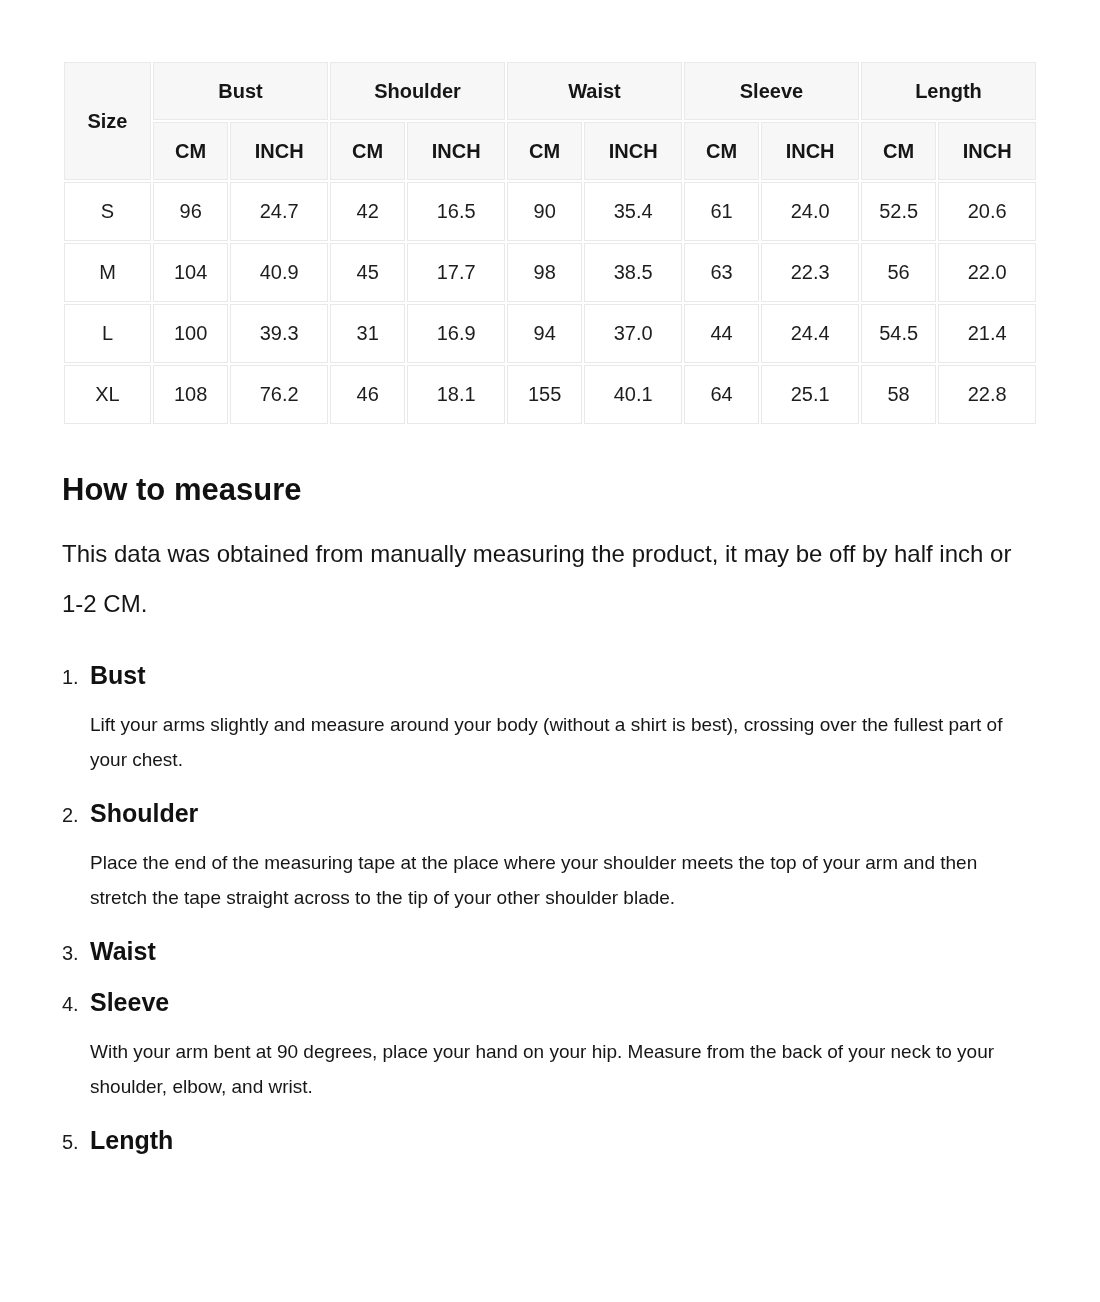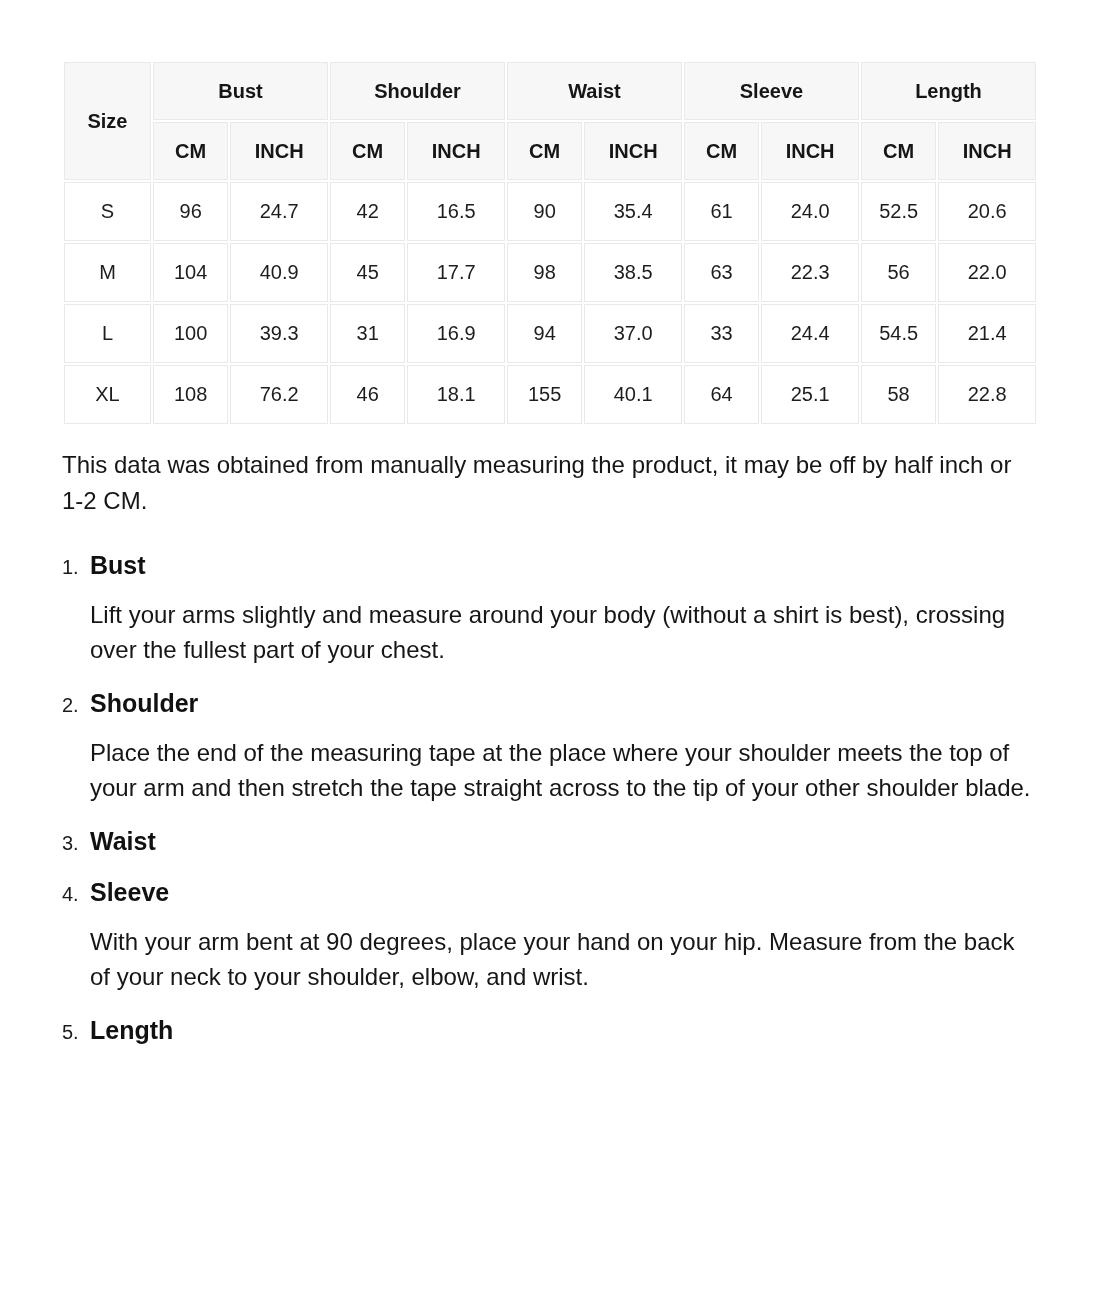--- a/index.html
+++ b/index.html
@@ -44,42 +44,42 @@
   h2.htm-title {
     margin: 46px 0 0 0;
     font-size: 31px;
     line-height: 36px;
     font-weight: bold;
     color: #111111;
   }
   p.htm-intro {
     margin: 21px 0 0 0;
     font-size: 24px;
-    line-height: 36px;
+    line-height: 50px;
     color: #161616;
     max-width: 976px;
   }
   .steps { margin-top: 31px; }
   .step + .step { margin-top: 21px; }
   .step-head { display: flex; align-items: baseline; }
   .step-num {
     flex: 0 0 28px;
     font-size: 20px;
     color: #1b1b1b;
     font-weight: normal;
   }
   .step-label {
     font-size: 25px;
     line-height: 30px;
     font-weight: bold;
     color: #111111;
   }
   .step-desc {
     margin: 17px 0 0 28px;
-    font-size: 24px;
+    font-size: 19px;
     line-height: 35px;
     color: #161616;
     max-width: 950px;
   }
 </style>
 </head>
 <body>
 
 <div class="page">
 
@@ -147,41 +147,42 @@
         <td>22.0</td>
       </tr>
       <tr>
         <td>L</td>
         <td>100</td>
         <td>39.3</td>
         <td>31</td>
         <td>16.9</td>
         <td>94</td>
         <td>37.0</td>
-        <td>33</td>
+        <td>44</td>
         <td>24.4</td>
         <td>54.5</td>
         <td>21.4</td>
       </tr>
       <tr>
         <td>XL</td>
         <td>108</td>
         <td>76.2</td>
         <td>46</td>
         <td>18.1</td>
         <td>155</td>
         <td>40.1</td>
         <td>64</td>
         <td>25.1</td>
         <td>58</td>
         <td>22.8</td>
       </tr>
     </tbody>
   </table>
 
+  <h2 class="htm-title">How to measure</h2>
 
   <p class="htm-intro">This data was obtained from manually measuring the product, it may be off by half inch or 1-2 CM.</p>
 
   <div class="steps">
 
     <div class="step">
       <div class="step-head">
         <span class="step-num">1.</span>
         <span class="step-label">Bust</span>
       </div>

